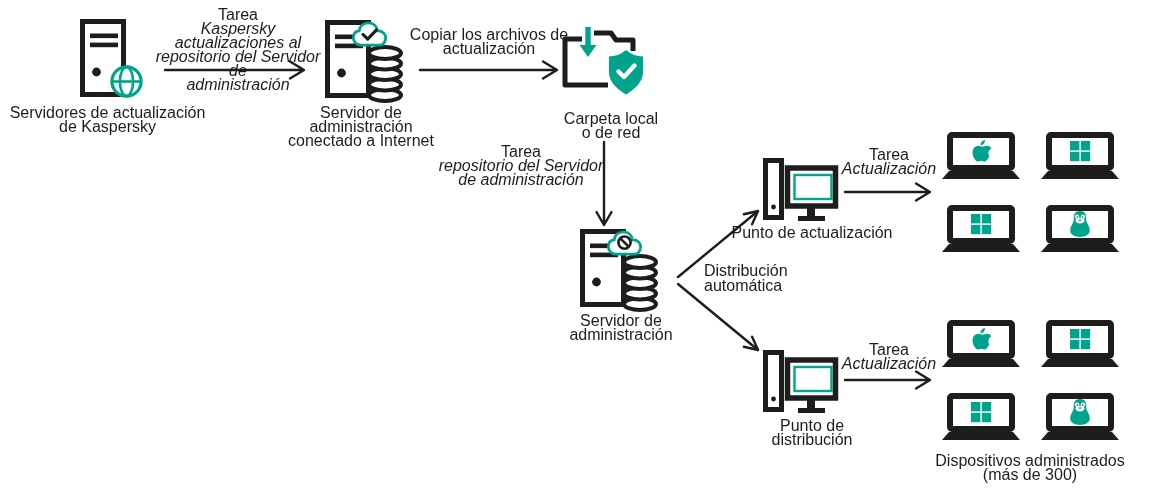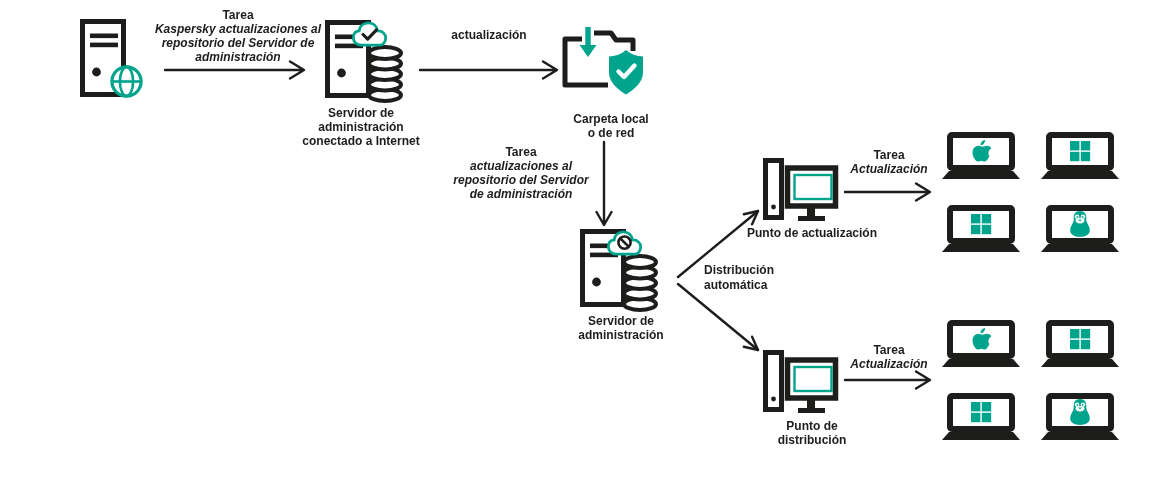--- a/index.html
+++ b/index.html
@@ -1,20 +1,20 @@
 <!DOCTYPE html>
 <html><head>
 <meta charset="utf-8">
 <style>
   html,body{margin:0;padding:0;background:#ffffff;}
   #canvas{
     position:relative;width:1152px;height:488px;background:#ffffff;overflow:hidden;
     font-family:"Liberation Sans","DejaVu Sans",sans-serif;color:#1d1d1b;
   }
-  .lbl{position:absolute;font-size:12px;line-height:14px;text-align:center;color:#1d1d1b;font-weight:bold;}
+  .lbl{position:absolute;font-size:16px;line-height:14px;text-align:center;color:#1d1d1b;}
   .lbl.left{text-align:left;}
   .it{font-style:italic;}
   .line{display:block;}
   .abs{position:absolute;}
   svg{display:block;overflow:visible;}
   .ink-stroke{stroke:#1d1d1b;fill:none;stroke-width:2.4;stroke-linejoin:round;stroke-linecap:round;}
 </style>
 </head>
 <body>
 
@@ -26,20 +26,24 @@
       <rect x="10" y="14.5" width="28" height="4.6" fill="#1d1d1b"></rect>
       <rect x="10" y="23.6" width="28" height="4.6" fill="#1d1d1b"></rect>
       <circle cx="16.5" cy="53" r="4.4" fill="#1d1d1b"></circle>
     </svg>
     <svg class="abs" style="left:29px;top:45px;" width="35" height="35" viewBox="0 0 35 35">
       <circle cx="17.5" cy="17.5" r="14.6" fill="#fff" stroke="#00a38b" stroke-width="3.2"></circle>
       <ellipse cx="17.5" cy="17.5" rx="6.6" ry="14.6" fill="none" stroke="#00a38b" stroke-width="2.6"></ellipse>
       <line x1="3" y1="17.5" x2="32" y2="17.5" stroke="#00a38b" stroke-width="2.6"></line>
     </svg>
   </div>
+  <div class="lbl" style="left:0px;top:106px;width:215px;">
+    <span class="line">Servidores de actualización</span>
+    <span class="line">de Kaspersky</span>
+  </div>
 
   <div class="lbl" style="left:150px;top:8px;width:176px;">
     <span class="line">Tarea</span>
     <span class="line it">Kaspersky actualizaciones al</span>
     <span class="line it">repositorio del Servidor de</span>
     <span class="line it">administración</span>
   </div>
   <svg class="abs" style="left:163px;top:58px;" width="146" height="24" viewBox="0 0 146 24">
     <path class="ink-stroke" d="M2,12 H140 M127,3.5 L141,12 L127,20.5"></path>
   </svg>
@@ -65,20 +69,21 @@
       <polyline points="13,14.5 18,19.5 27.5,9.5" fill="none" stroke="#1d1d1b" stroke-width="3.4" stroke-linecap="round" stroke-linejoin="round"></polyline>
     </svg>
   </div>
   <div class="lbl" style="left:286px;top:106px;width:150px;">
     <span class="line">Servidor de</span>
     <span class="line">administración</span>
     <span class="line">conectado a Internet</span>
   </div>
 
   <div class="lbl" style="left:408px;top:28px;width:162px;">
+    <span class="line">Copiar los archivos de</span>
     <span class="line">actualización</span>
   </div>
   <svg class="abs" style="left:418px;top:58px;" width="144" height="24" viewBox="0 0 144 24">
     <path class="ink-stroke" d="M2,12 H138 M125,3.5 L139,12 L125,20.5"></path>
   </svg>
 
   <div class="abs" style="left:558px;top:25px;width:92px;height:76px;">
     <svg width="92" height="76" viewBox="0 0 92 76">
       <path d="M24,14 H7 V60 H50" fill="none" stroke="#1d1d1b" stroke-width="5" stroke-linejoin="round"></path>
       <path d="M36,8 H53 L58,15 H75 V26" fill="none" stroke="#1d1d1b" stroke-width="5" stroke-linejoin="round"></path>
@@ -92,21 +97,20 @@
       </g>
     </svg>
   </div>
   <div class="lbl" style="left:541px;top:112px;width:140px;">
     <span class="line">Carpeta local</span>
     <span class="line">o de red</span>
   </div>
 
   <div class="lbl" style="left:431px;top:145px;width:180px;">
     <span class="line">Tarea</span>
-    <span class="line it">actualizaciones al</span>
     <span class="line it">repositorio del Servidor</span>
     <span class="line it">de administración</span>
   </div>
   <svg class="abs" style="left:595px;top:140px;" width="18" height="90" viewBox="0 0 18 90">
     <path class="ink-stroke" d="M9,2 V84 M1.5,72 L9,85 L16.5,72"></path>
   </svg>
 
   <div class="abs" style="left:580px;top:228px;width:82px;height:84px;">
     <svg class="abs" style="left:0;top:1px;" width="46" height="78" viewBox="0 0 46 78">
       <rect x="2.5" y="2.5" width="41" height="73" fill="#fff" stroke="#1d1d1b" stroke-width="5"></rect>
@@ -288,14 +292,18 @@
         <circle cx="8" cy="5.6" r="2.2" fill="#fff"></circle>
           <circle cx="14" cy="5.6" r="2.2" fill="#fff"></circle>
         <circle cx="8.4" cy="5.9" r="0.9" fill="#00a38b"></circle>
           <circle cx="13.6" cy="5.9" r="0.9" fill="#00a38b"></circle>
         <ellipse cx="11" cy="9.6" rx="4.4" ry="2.8" fill="#fff"></ellipse>
         <path d="M9.2,8.4 L12.8,8.4 L11,10.6 Z" fill="#00a38b"></path>
       </g>
     </svg>
   </div>
 
+  <div class="lbl" style="left:930px;top:454px;width:200px;">
+    <span class="line">Dispositivos administrados</span>
+    <span class="line">(más de 300)</span>
+  </div>
 
 </div>
 
 </body></html>

